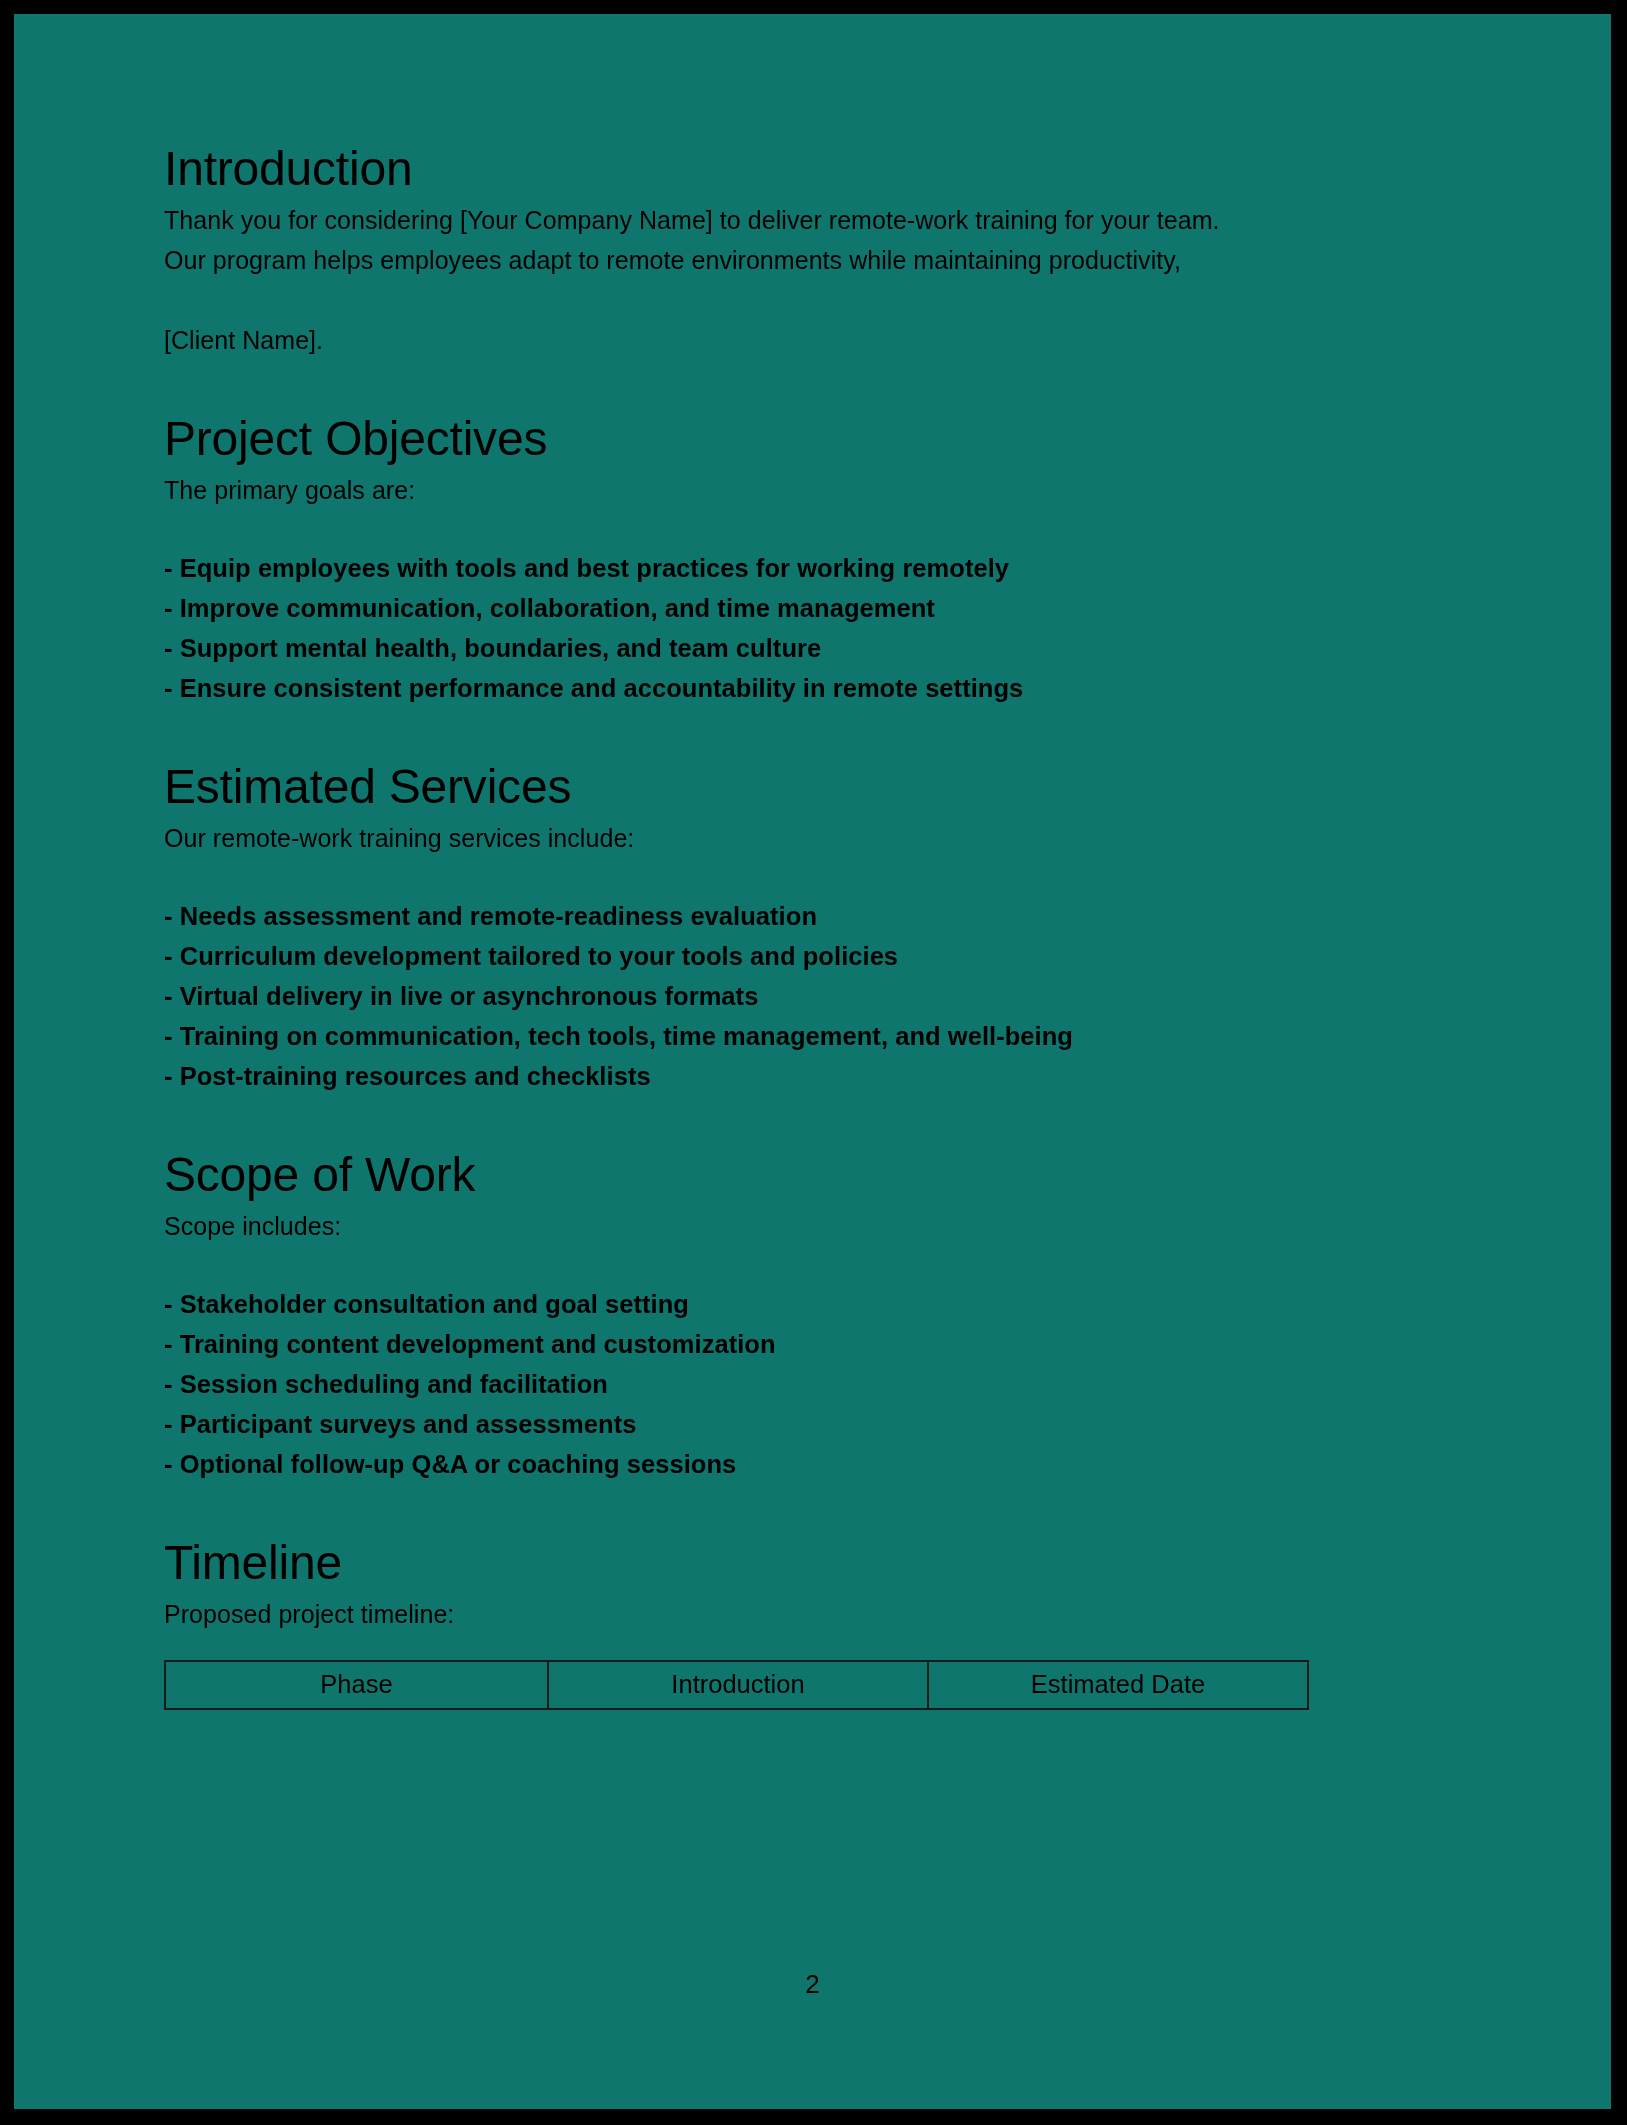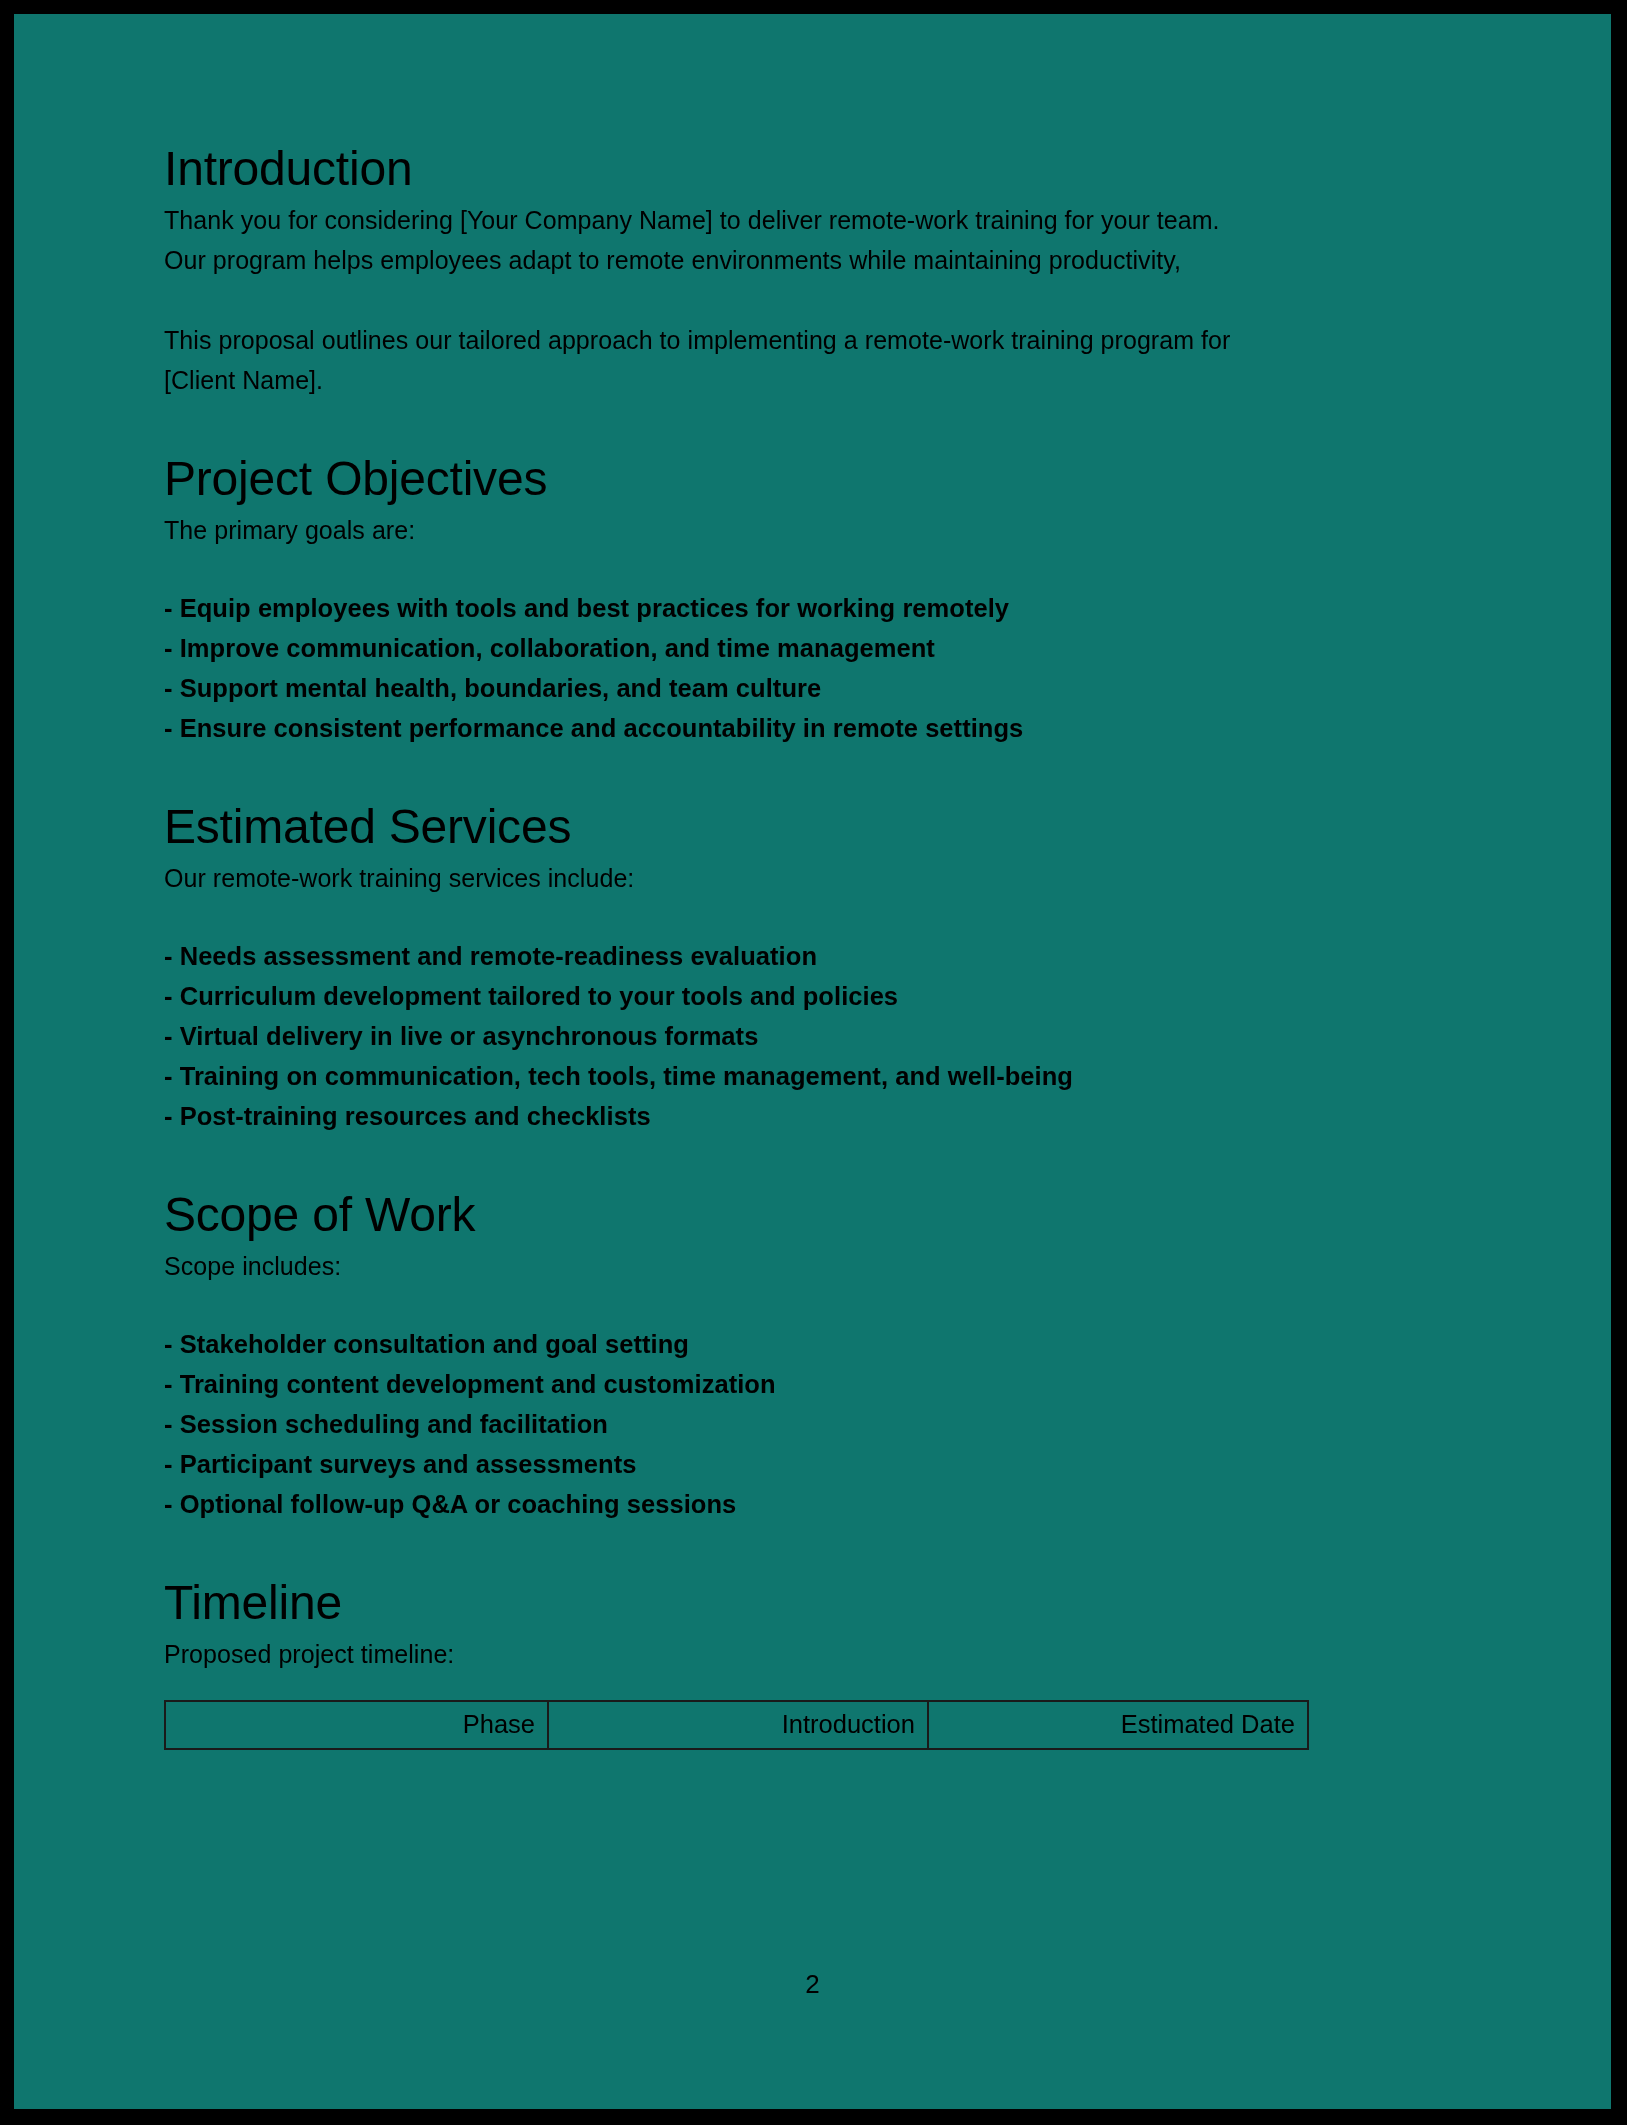--- a/index.html
+++ b/index.html
@@ -88,21 +88,21 @@
   table.timeline-table {
     border-collapse: collapse;
     margin-top: 26px;
     width: 1143px;
     table-layout: fixed;
   }
   table.timeline-table th {
     border: 2px solid #1a1a1a;
     font-size: 25.5px;
     font-weight: normal;
-    text-align: right;
+    text-align: center;
     padding: 5px 12px 7px 12px;
     line-height: 34px;
     vertical-align: top;
   }
   table.timeline-table col.c1 { width: 383px; }
   table.timeline-table col.c2 { width: 380px; }
   table.timeline-table col.c3 { width: 380px; }
 
   .page-number {
     position: absolute;
@@ -119,21 +119,20 @@
 
 <div class="page-frame">
   <div class="page-sheet">
     <div class="page-body">
 
       <section class="section-block">
         <h1 class="section-title">Introduction</h1>
         <p class="para">Thank you for considering [Your Company Name] to deliver remote-work training for your team.</p>
         <p class="para">Our program helps employees adapt to remote environments while maintaining productivity,</p>
         <div class="para-gap"></div>
-        <p class="para">This proposal outlines our tailored approach to implementing a remote-work training program for</p>
         <p class="para">[Client Name].</p>
       </section>
 
       <section class="section-block gap-before-heading">
         <h1 class="section-title">Project Objectives</h1>
         <p class="para">The primary goals are:</p>
         <div class="list-gap"></div>
         <ul class="dash-list">
           <li>- Equip employees with tools and best practices for working remotely</li>
           <li>- Improve communication, collaboration, and time management</li>

